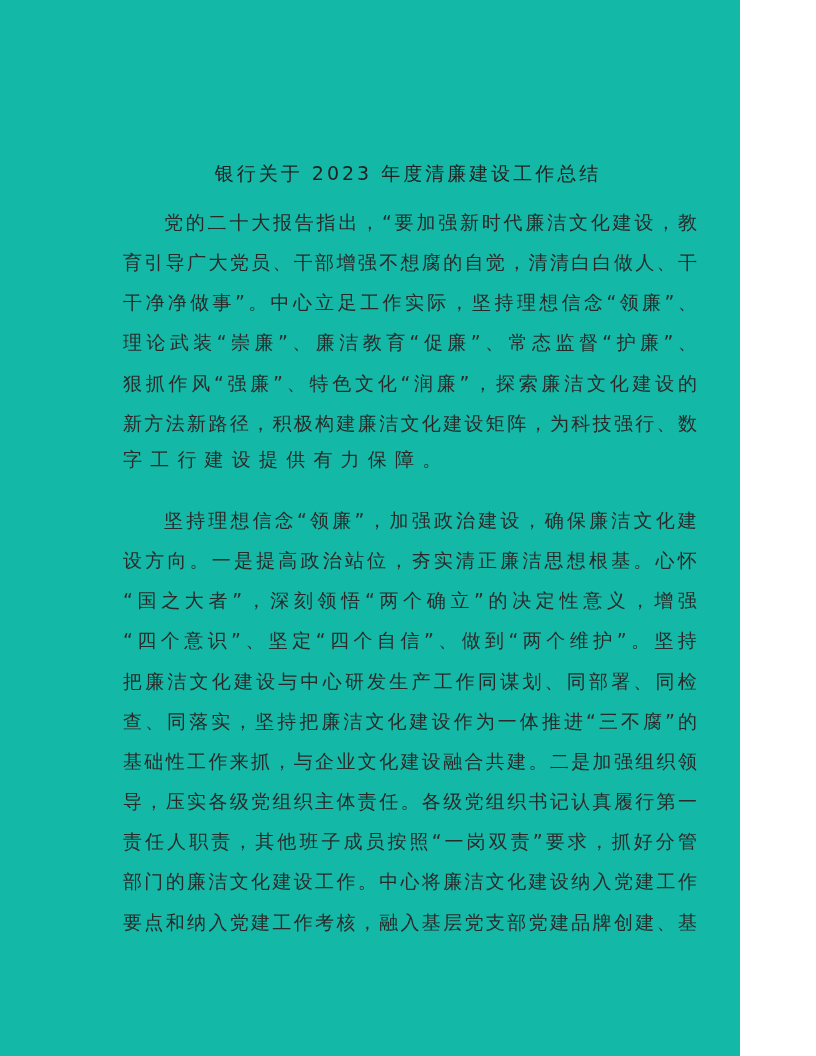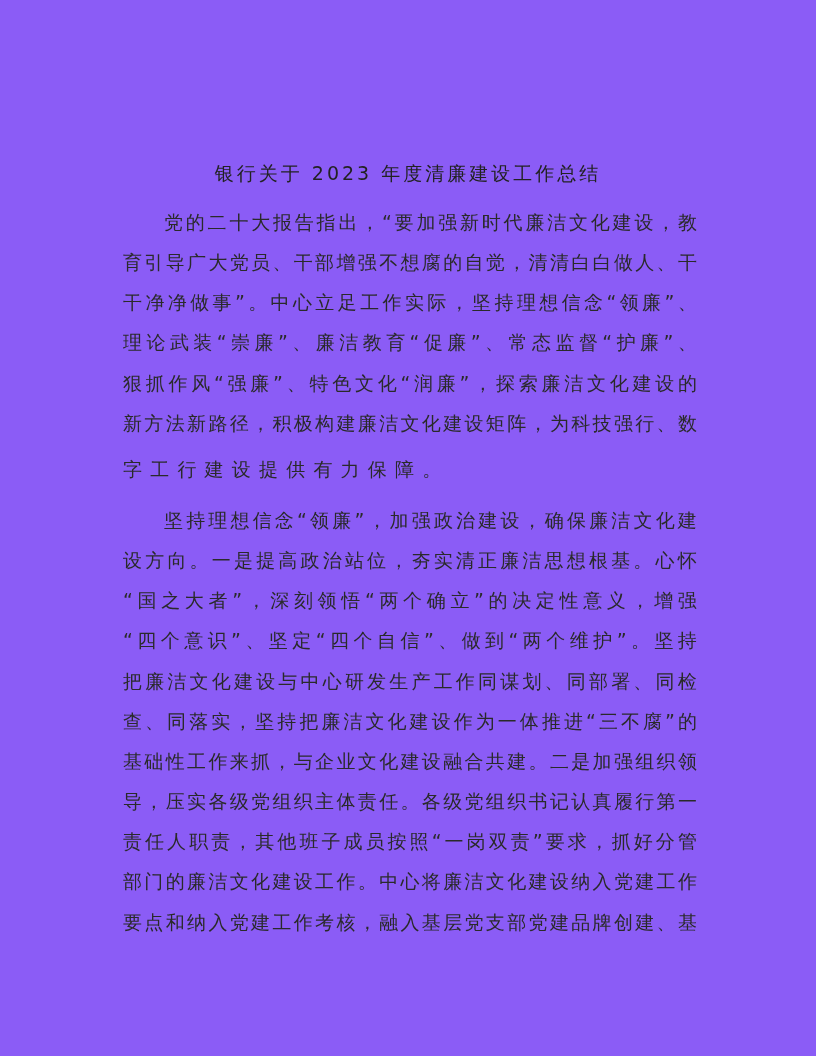--- a/index.html
+++ b/index.html
@@ -1,17 +1,17 @@
 <!DOCTYPE html>
 <html><head>
 <meta charset="utf-8">
 <style>
   html, body { margin: 0; padding: 0; background: #ffffff; }
   body { width: 816px; height: 1056px; position: relative; overflow: hidden; }
-  .page { position: absolute; left: 0; top: 0; width: 816px; height: 1056px; background: #8b5cf6; }
+  .page { position: absolute; left: 0; top: 0; width: 740px; height: 1056px; background: #14b8a6; }
   .title {
     position: absolute; left: 0; width: 816px; top: 160px; text-align: center;
     font-family: "DejaVu Sans", sans-serif; font-size: 19px; color: #222;
     letter-spacing: 3px; line-height: 26px;
   }
   .line {
     position: absolute; left: 123px; width: 574px; height: 30px;
     font-family: "DejaVu Sans", sans-serif; font-size: 19px; color: #2a2a2a;
     line-height: 30px; white-space: nowrap; text-align: justify; text-align-last: justify;
     letter-spacing: 0px;
@@ -191,21 +191,21 @@
         <span>阵</span>
         <span>，</span>
         <span>为</span>
         <span>科</span>
         <span>技</span>
         <span>强</span>
         <span>行</span>
         <span>、</span>
         <span>数</span>
       </div>
-    <div class="line last" style="top:454px">字工行建设提供有力保障。</div>
+    <div class="line last" style="top:444px">字工行建设提供有力保障。</div>
   </div>
 
   <div>
     <div class="line indent" style="top: 505px; display: flex; justify-content: space-between;">
         <span>坚</span>
         <span>持</span>
         <span>理</span>
         <span>想</span>
         <span>信</span>
         <span>念</span>

